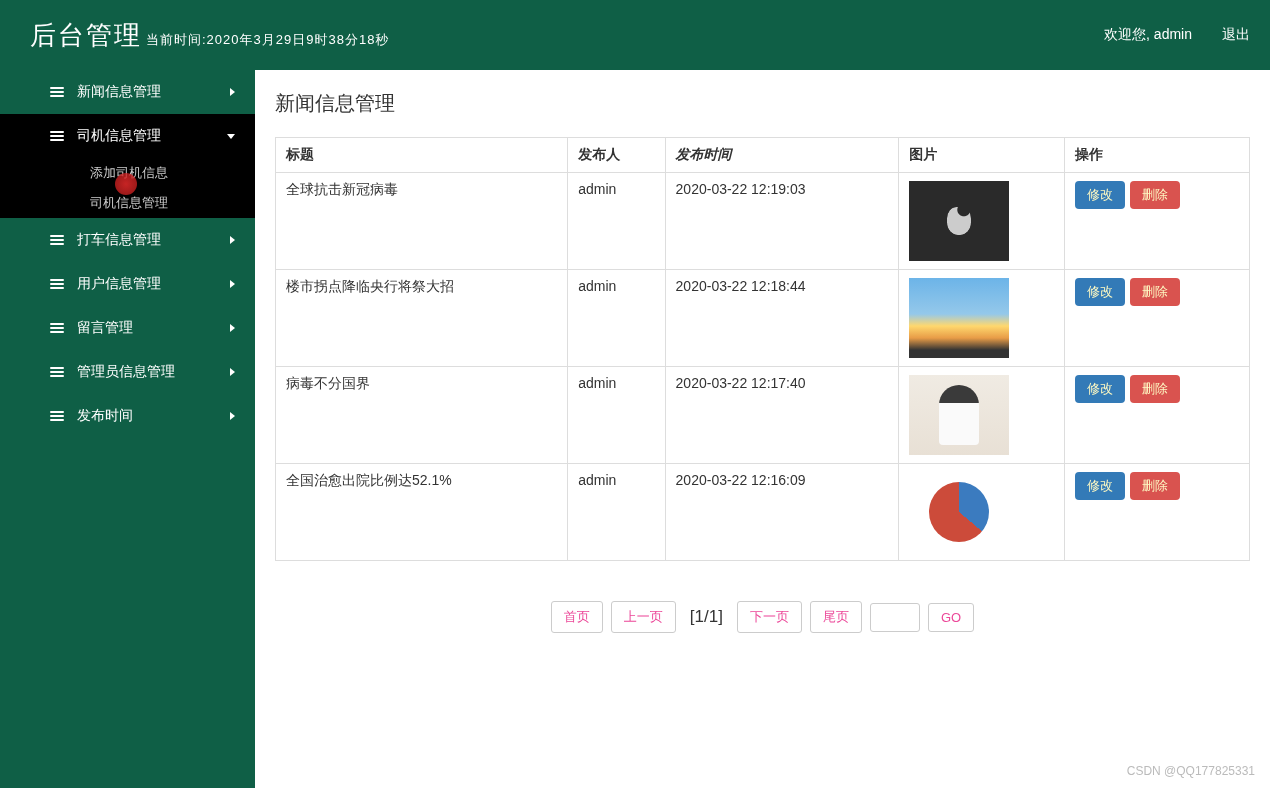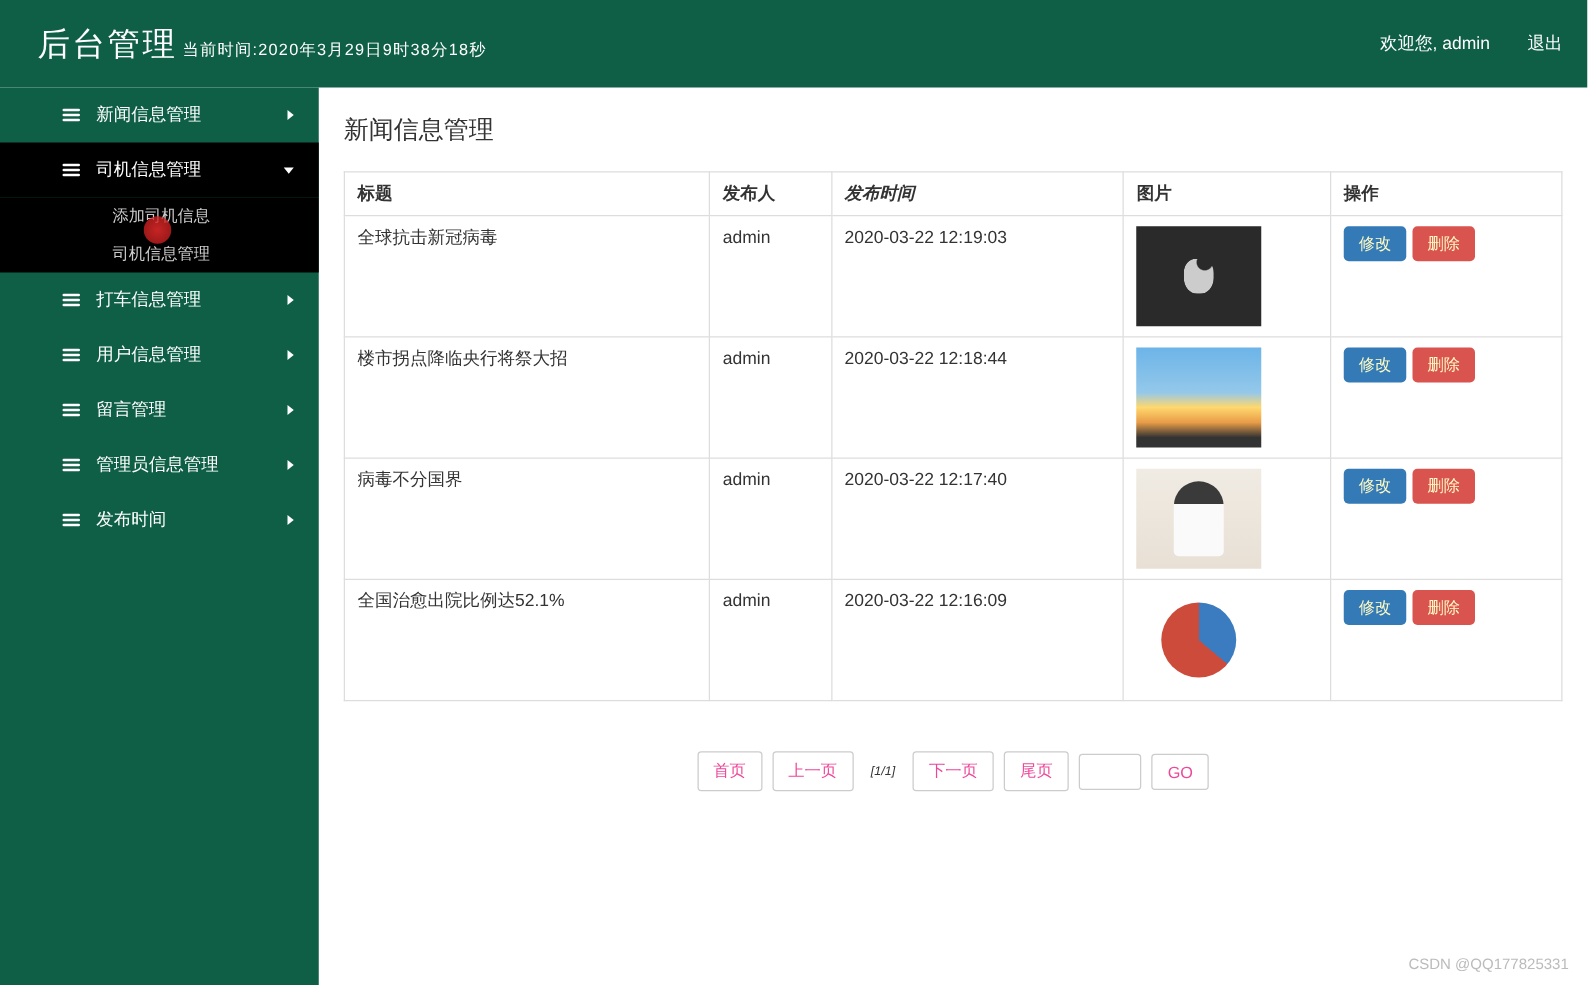--- a/index.html
+++ b/index.html
@@ -171,21 +171,21 @@
     }
     .page-btn {
       padding: 6px 12px;
       border: 1px solid #ccc;
       background: #fff;
       font-size: 13px;
       cursor: pointer;
       color: #ec4899;
       border-radius: 3px;
     }
-    .page-info { font-size: 10px; color: #333; padding: 0 6px; font-style: italic; }
+    .page-info { font-size: 17px; color: #333; padding: 0 6px; }
     .page-input {
       width: 50px;
       padding: 6px;
       border: 1px solid #ccc;
       border-radius: 3px;
     }
 
     .watermark {
       position: fixed;
       bottom: 10px;

